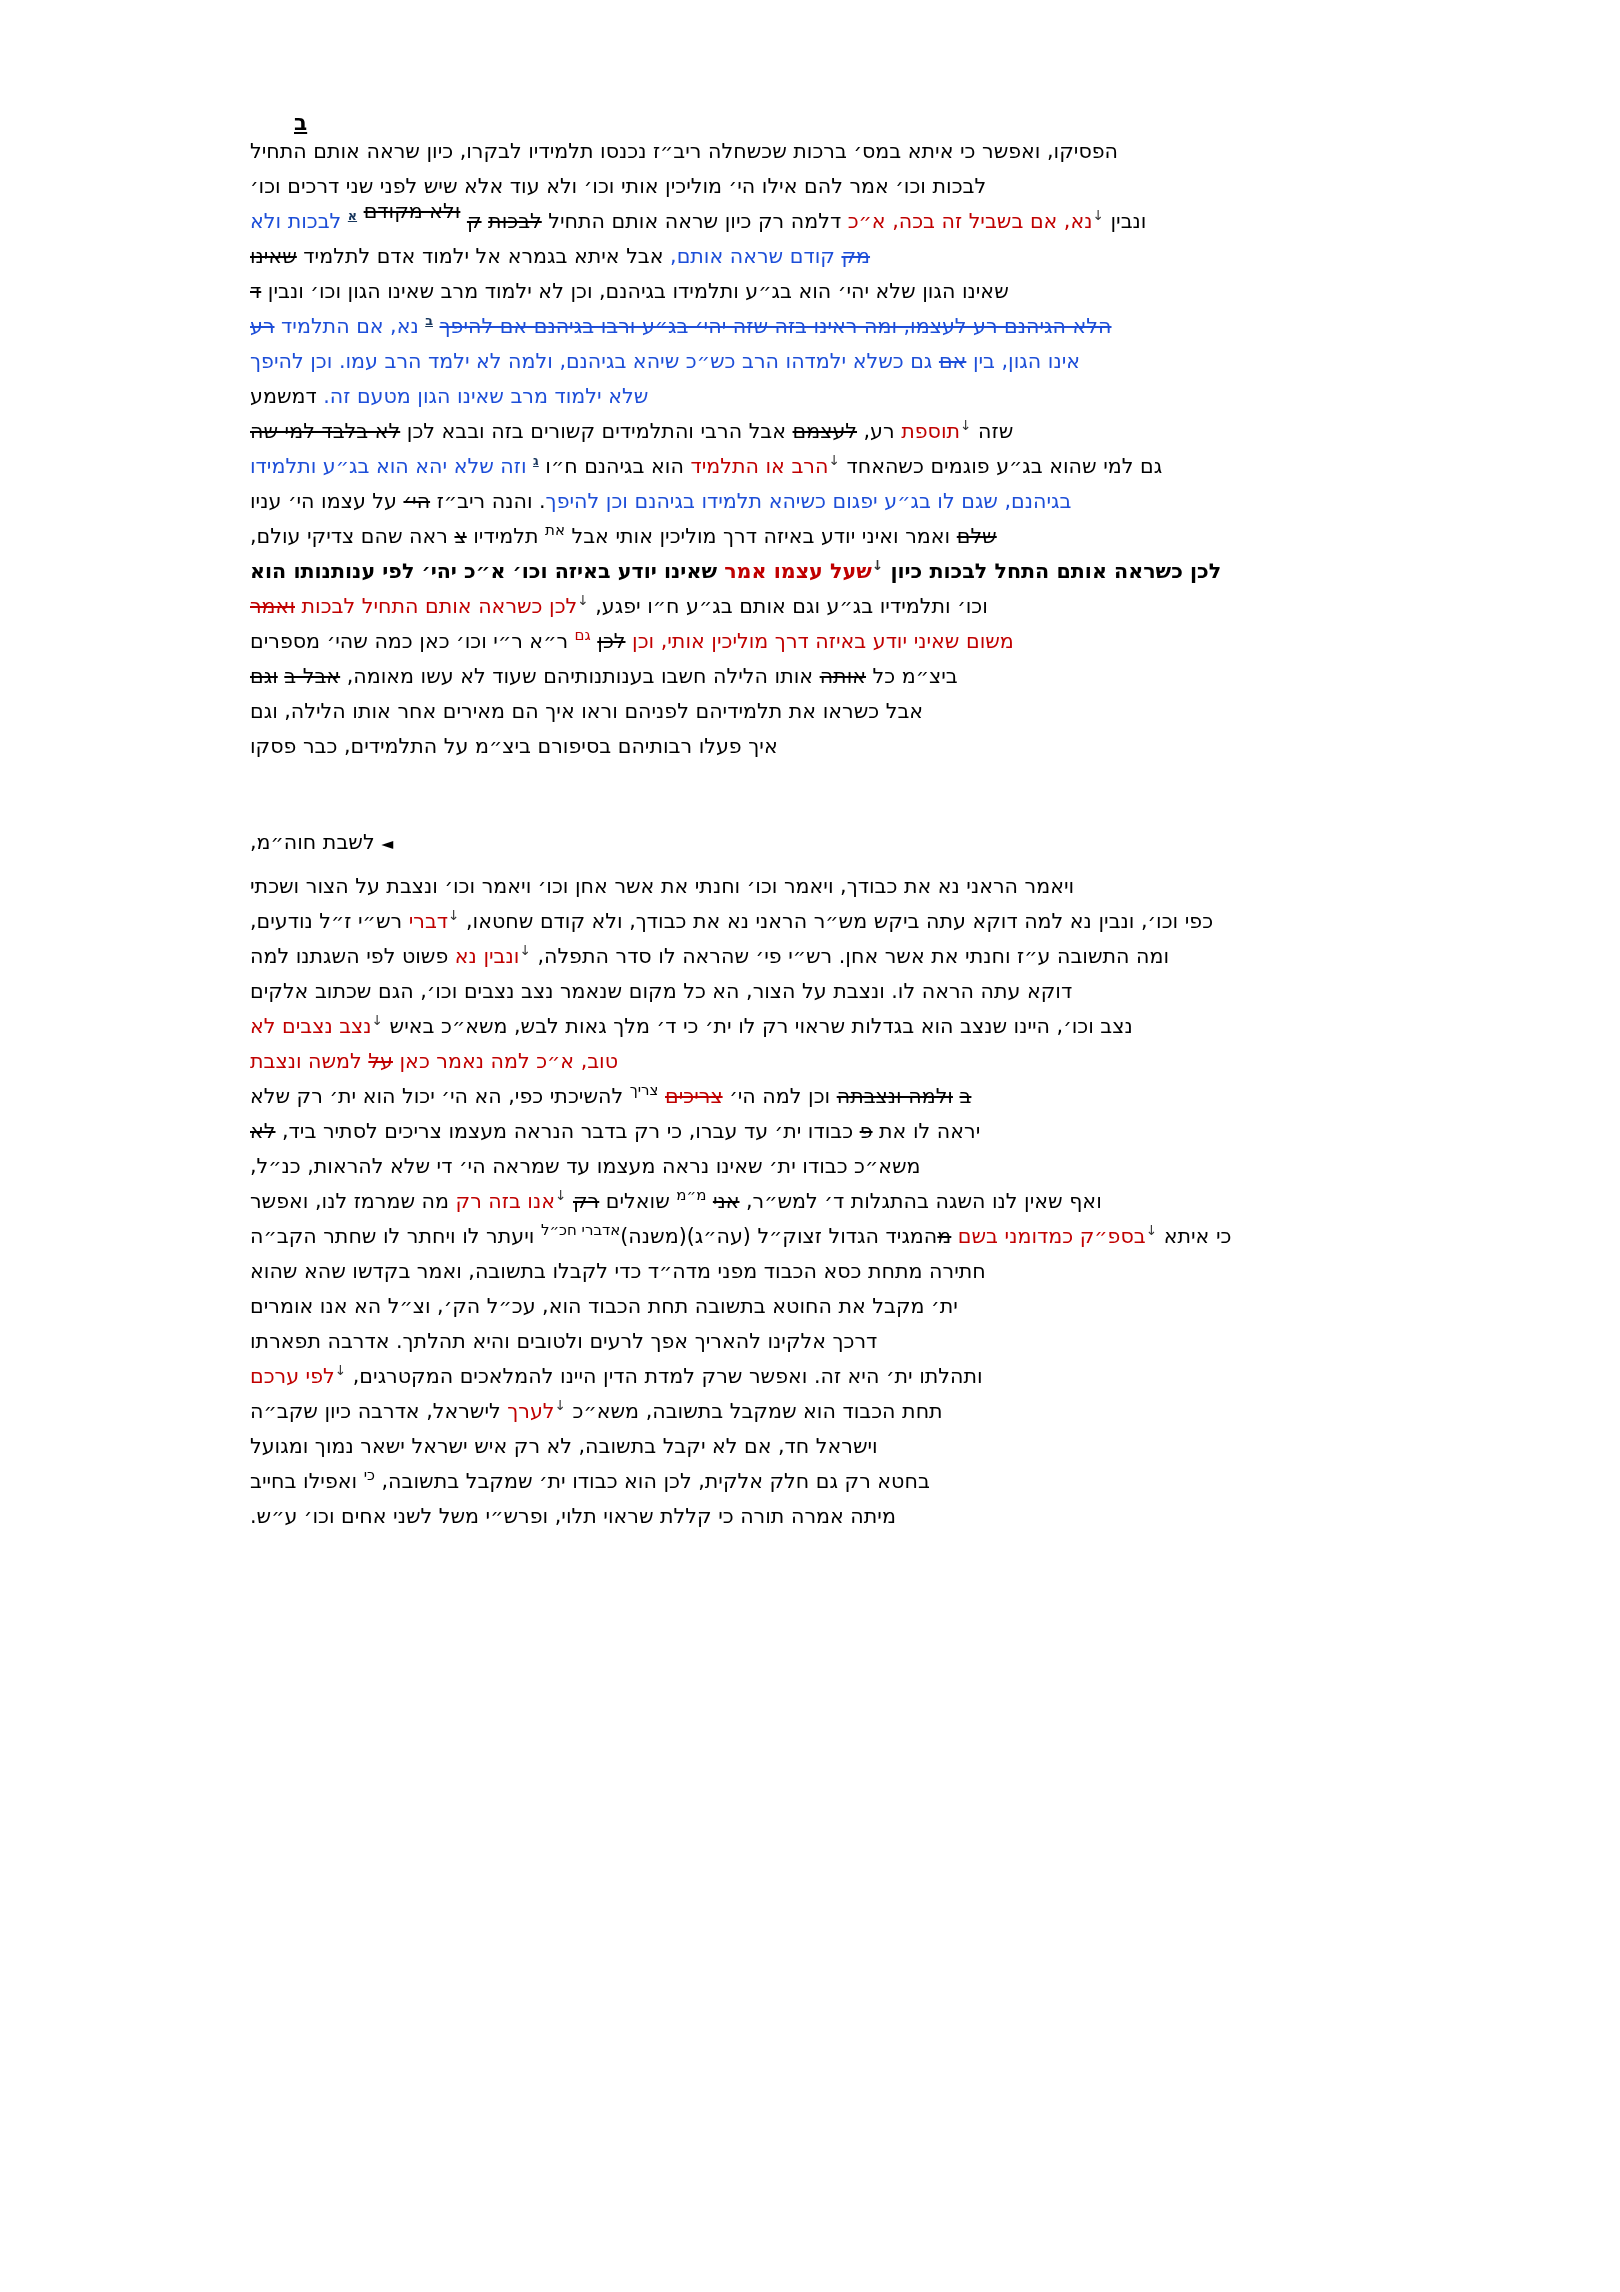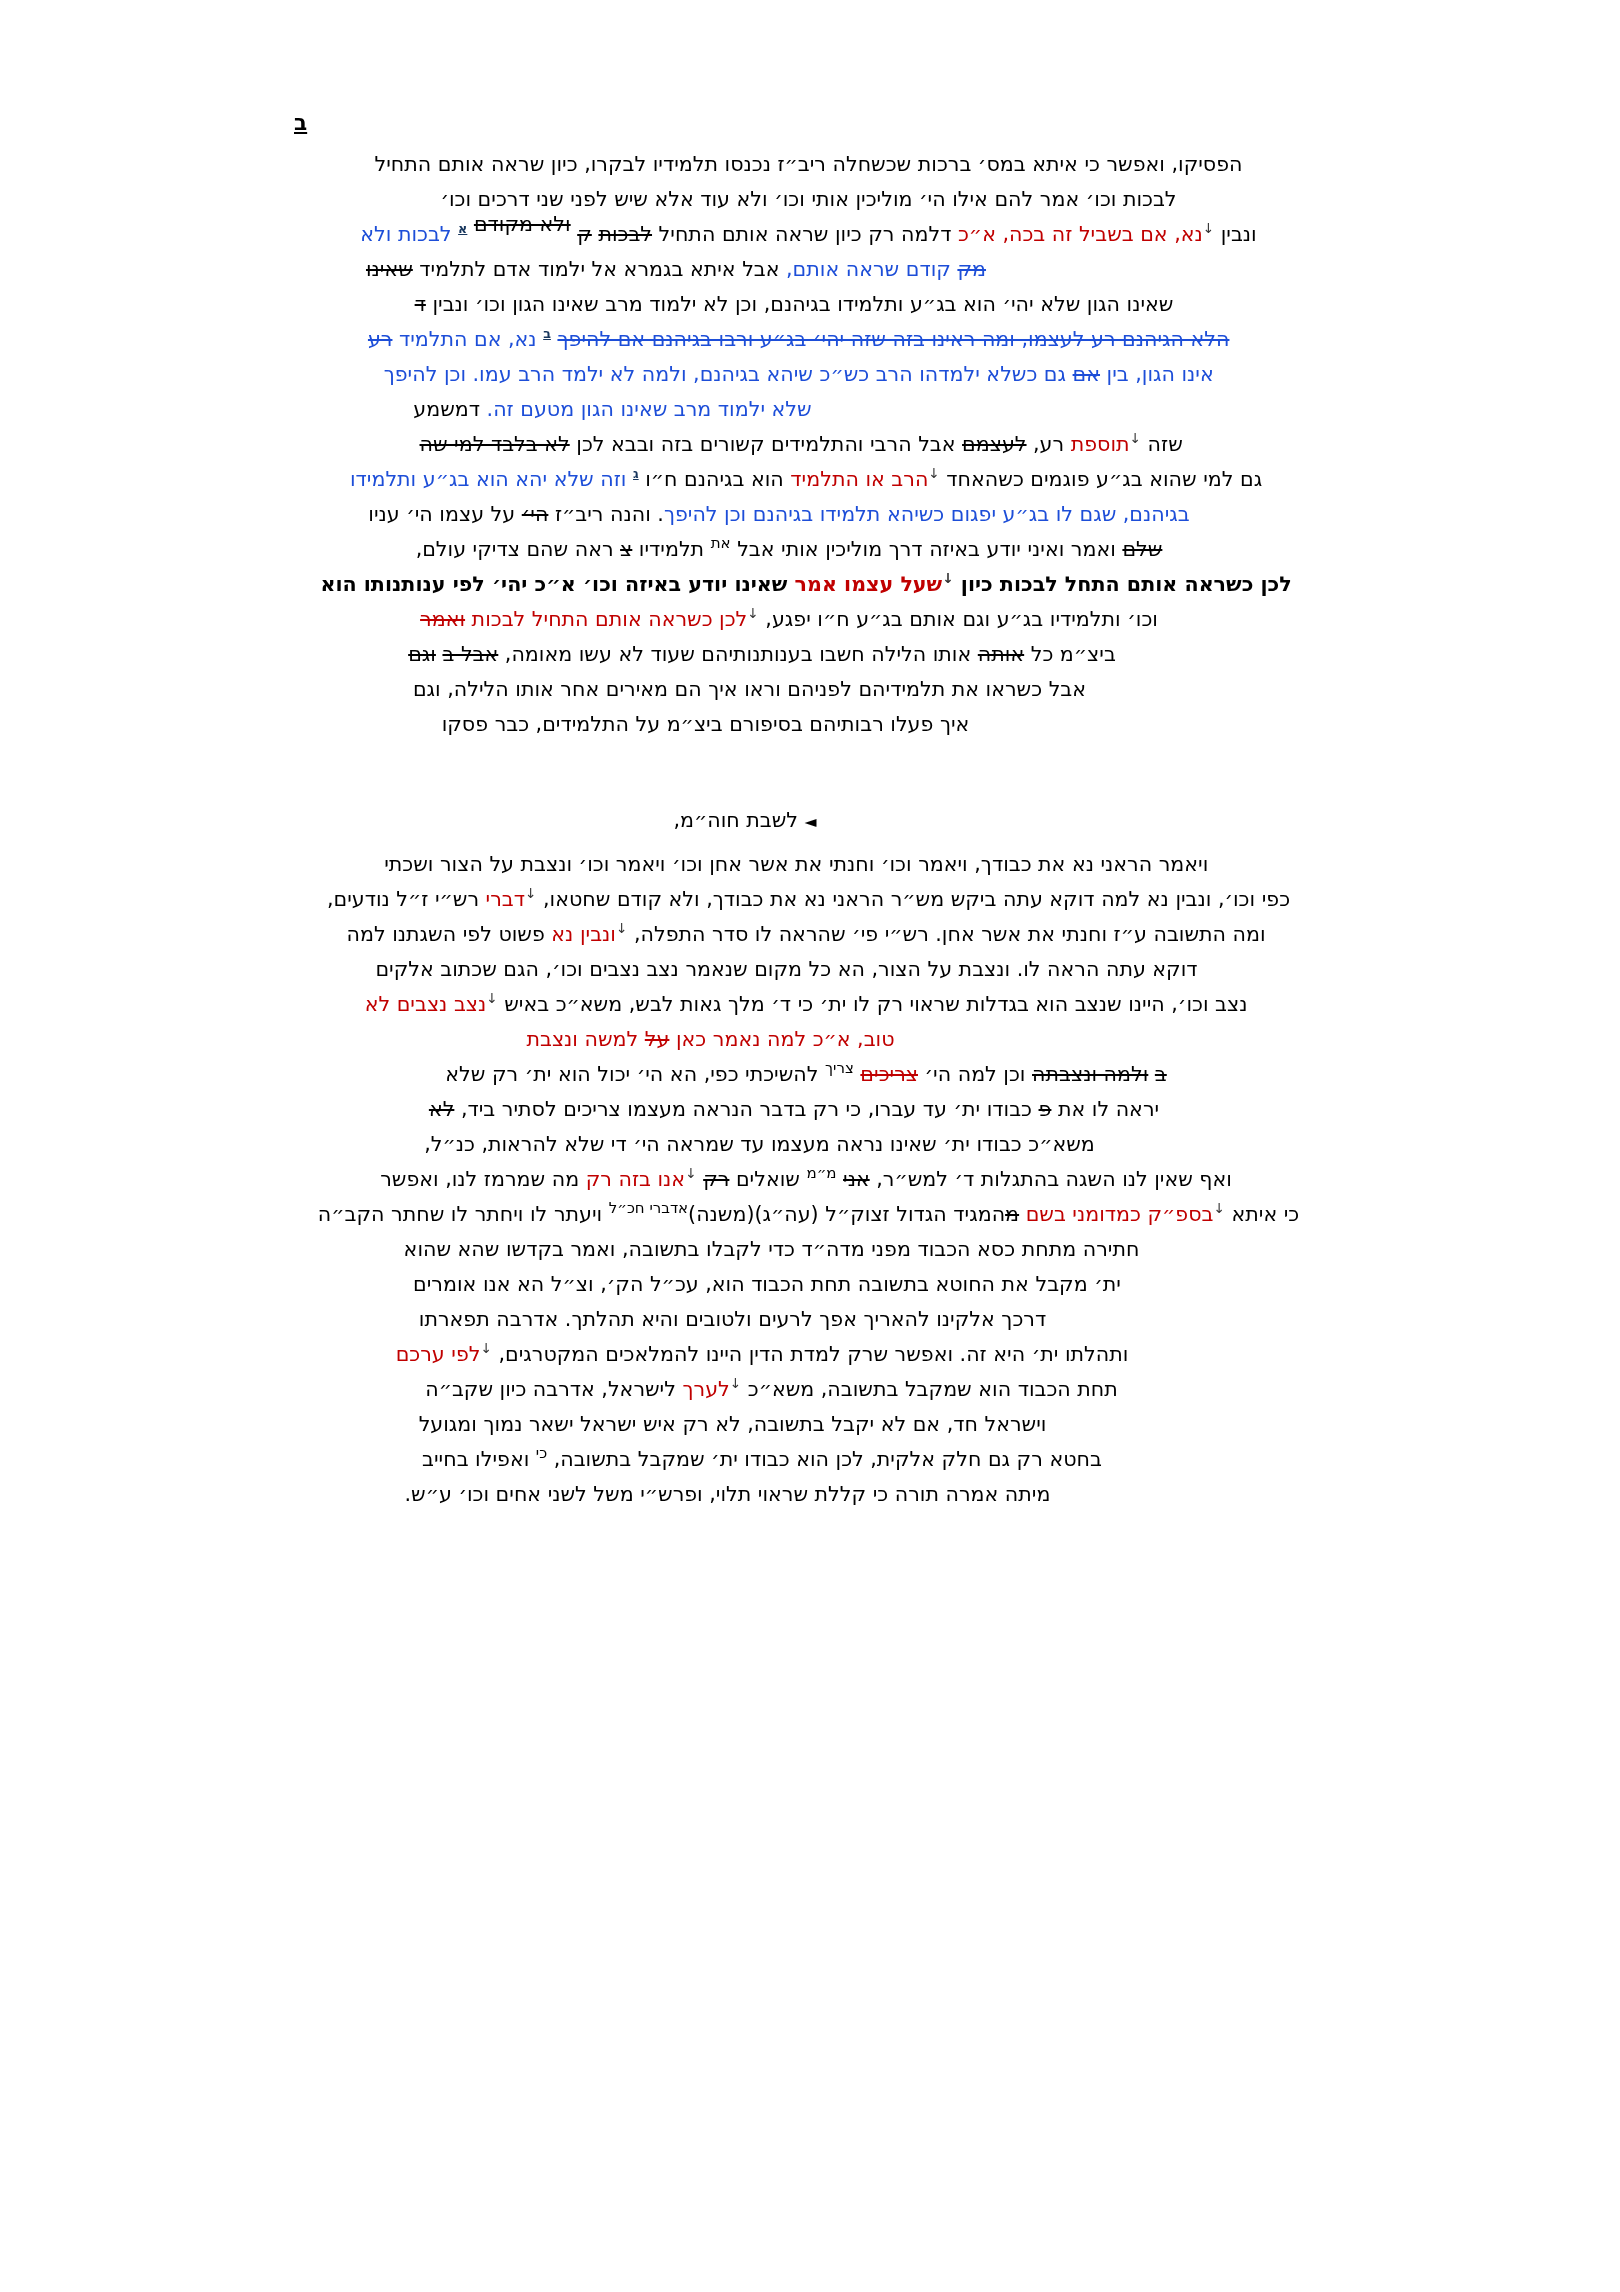--- a/index.html
+++ b/index.html
@@ -1,21 +1,21 @@
 <!DOCTYPE html>
 <html lang="he"><head>
 <meta charset="utf-8">
 <style>
   html,body{margin:0;padding:0;}
   body{width:1620px;height:2293px;background:#e8e8e8;font-family:"DejaVu Sans",sans-serif;}
   .page{position:relative;width:1620px;height:2293px;background:#ffffff;overflow:hidden;}
   .pagenum{position:absolute;top:110px;left:294px;font-size:21.6px;font-weight:bold;
            text-decoration:underline;color:#000;}
-  .textblock{position:absolute;top:147px;right:253px;width:1117px;direction:rtl;
-             text-align:center;font-size:20.6px;line-height:35px;color:#000;}
+  .textblock{position:absolute;top:134px;right:253px;width:1117px;direction:rtl;
+             text-align:left;font-size:20.6px;line-height:35px;color:#000;}
   .ln{white-space:nowrap;}
   .st{text-decoration:line-through;}
   .bl{color:#1d4ed8;}
   .rd{color:#c00000;}
   .sup{font-size:15px;vertical-align:super;line-height:0;}
   .sup.rd{color:#c00000;}
   .mark{font-size:12.7px;vertical-align:super;line-height:0;color:#17365d;
         font-weight:bold;text-decoration:underline;}
   .rais{display:inline-block;position:relative;top:-0.5em;text-decoration:line-through;}
   .ar{font-size:13.7px;vertical-align:super;line-height:0;color:#333;}
@@ -37,20 +37,21 @@
         <div class="ln" style="padding-right: 29px;"><span>שאינו הגון שלא יהי׳ הוא בג״ע ותלמידו בגיהנם, וכן לא ילמוד מרב שאינו הגון וכו׳ ונבין </span><span class="st">ד</span></div>
         <div class="ln" style="padding-right: 19.6px;"><span class="bl st">הלא הגיהנם רע לעצמו, ומה ראינו בזה שזה יהי׳ בג״ע ורבו בגיהנם אם להיפך</span><span> </span><span class="mark">ב</span><span class="bl"> נא, אם התלמיד </span><span class="bl st">רע</span></div>
         <div class="ln" style="padding-right: 19.6px;"><span class="bl">אינו הגון, בין </span><span class="bl st">אם</span><span class="bl"> גם כשלא ילמדהו הרב כש״כ שיהא בגיהנם, ולמה לא ילמד הרב עמו. וכן להיפך</span></div>
         <div class="ln" style="padding-right: 392px;"><span class="bl">שלא ילמוד מרב שאינו הגון מטעם זה. </span><span>דמשמע</span></div>
         <div class="ln" style="padding-right: 14.7px;"><span>שזה </span><span class="ar">↓</span><span class="rd">תוספת </span><span>רע, </span><span class="st">לעצמם</span><span> אבל הרבי והתלמידים קשורים בזה ובבא לכן </span><span class="st">לא בלבד למי שה</span></div>
         <div class="ln" style="padding-right: 4.9px;"><span>גם למי שהוא בג״ע פוגמים כשהאחד </span><span class="ar">↓</span><span class="rd">הרב או התלמיד </span><span>הוא בגיהנם ח״ו </span><span class="mark">ג</span><span class="bl"> וזה שלא יהא הוא בג״ע ותלמידו</span></div>
         <div class="ln" style="padding-right: 59px;"><span class="bl">בגיהנם, שגם לו בג״ע יפגום כשיהא תלמידו בגיהנם וכן להיפך</span><span>. והנה ריב״ז </span><span class="st">הי׳</span><span> על עצמו הי׳ עניו</span></div>
         <div class="ln" style="padding-right: 39px;"><span class="st">שלם</span><span> ואמר ואיני יודע באיזה דרך מוליכין אותי אבל </span><span class="sup">את</span><span> תלמידיו </span><span class="st">צ</span><span> ראה שהם צדיקי עולם,</span></div>
         <div class="ln" style="padding-right: 4.9px; font-weight: bold;"><span>לכן כשראה אותם התחל לבכות כיון </span><span class="ar">↓</span><span class="rd">שעל עצמו אמר </span><span>שאינו יודע באיזה וכו׳ א״כ יהי׳ לפי ענותנותו הוא</span></div>
         <div class="ln" style="padding-right: 39px;"><span>וכו׳ ותלמידיו בג״ע וגם אותם בג״ע ח״ו יפגע, </span><span class="ar">↓</span><span class="rd">לכן כשראה אותם התחיל לבכות </span><span class="rd st">ואמר</span></div>
+        <div class="ln" style="padding-right: 69px;"><span class="rd">משום שאיני יודע באיזה דרך מוליכין אותי, וכן </span><span class="st">לכן</span><span> </span><span class="sup rd">גם</span><span> ר״א ר״י וכו׳ כאן כמה שהי׳ מספרים</span></div>
         <div class="ln" style="padding-right: 93px;"><span>ביצ״מ כל </span><span class="st">אותה</span><span> אותו הלילה חשבו בענותנותיהם שעוד לא עשו מאומה, </span><span class="st">אבל ב</span><span> </span><span class="st">וגם</span></div>
         <div class="ln" style="padding-right: 118px;"><span>אבל כשראו את תלמידיהם לפניהם וראו איך הם מאירים אחר אותו הלילה, וגם</span></div>
         <div class="ln" style="padding-right: 206px;"><span>איך פעלו רבותיהם בסיפורם ביצ״מ על התלמידים, כבר פסקו</span></div>
       </div>
     <div id="sec-header" class="sec">
         <div class="ln" style="padding-right: 127px;"><span class="tri">◄</span><span> לשבת חוה״מ,</span></div>
       </div>
     <div id="para2" class="p2">
         <div class="ln" style="padding-right: 24.5px;"><span>ויאמר הראני נא את כבודך, ויאמר וכו׳ וחנתי את אשר אחן וכו׳ ויאמר וכו׳ ונצבת על הצור ושכתי</span></div>
         <div class="ln"><span>כפי וכו׳, ונבין נא למה דוקא עתה ביקש מש״ר הראני נא את כבודך, ולא קודם שחטאו, </span><span class="ar">↓</span><span class="rd">דברי </span><span>רש״י ז״ל נודעים,</span></div>

